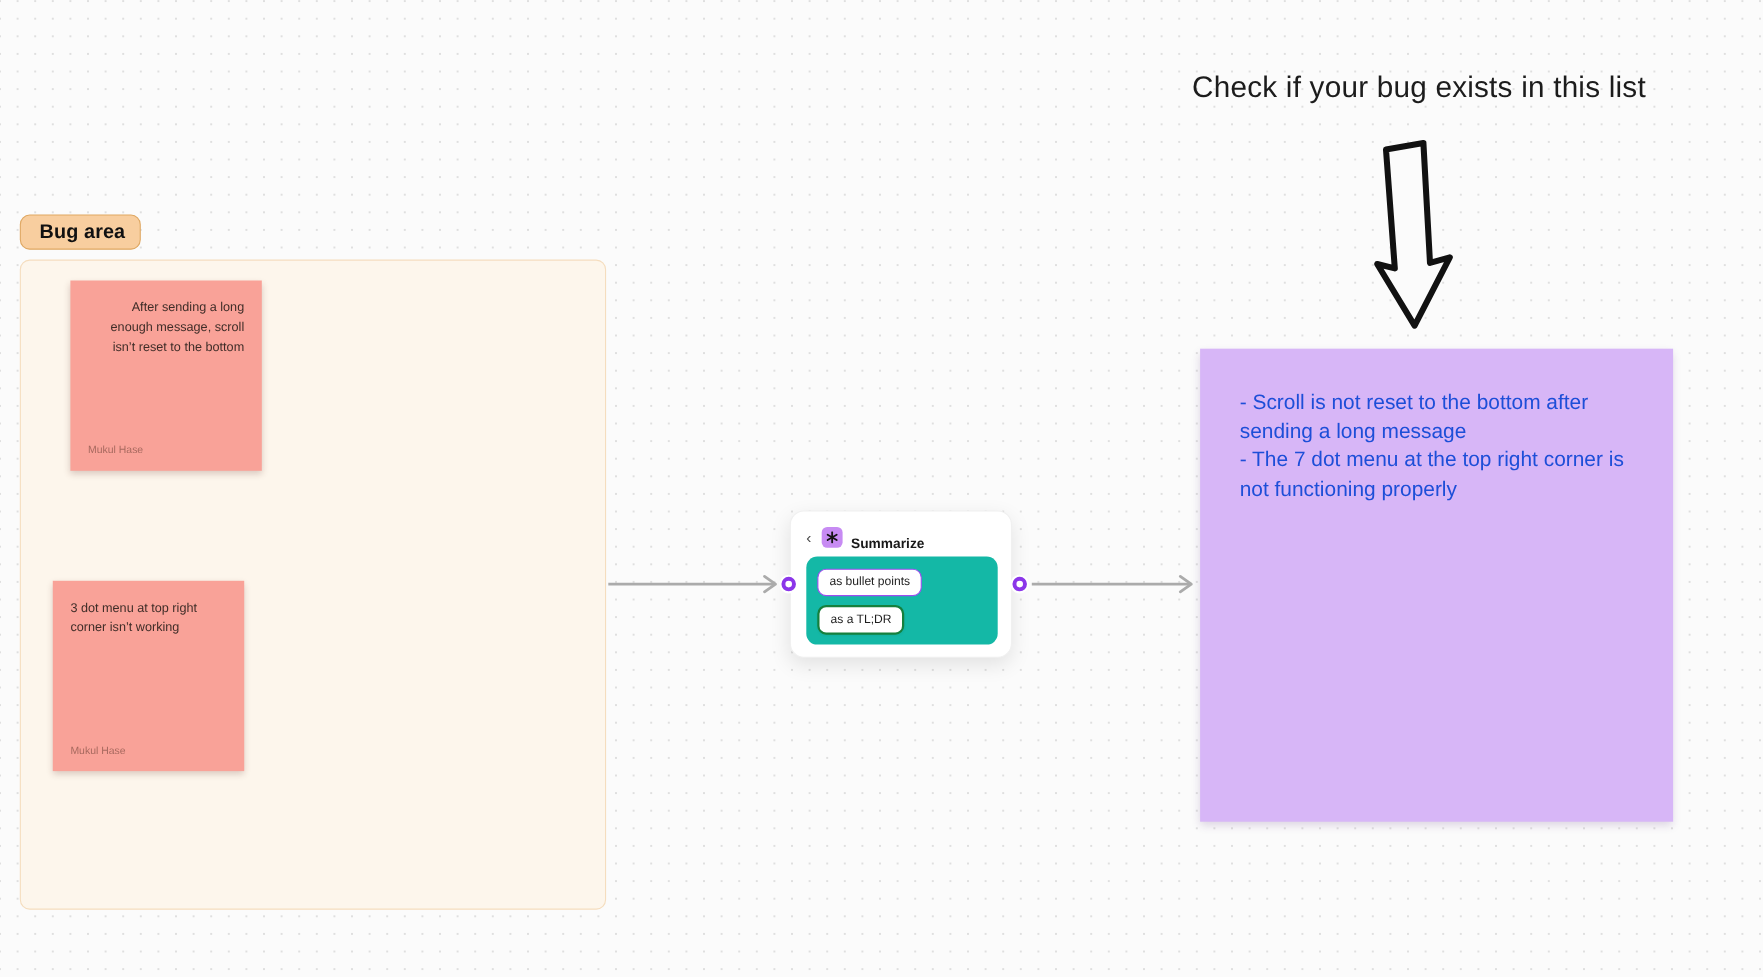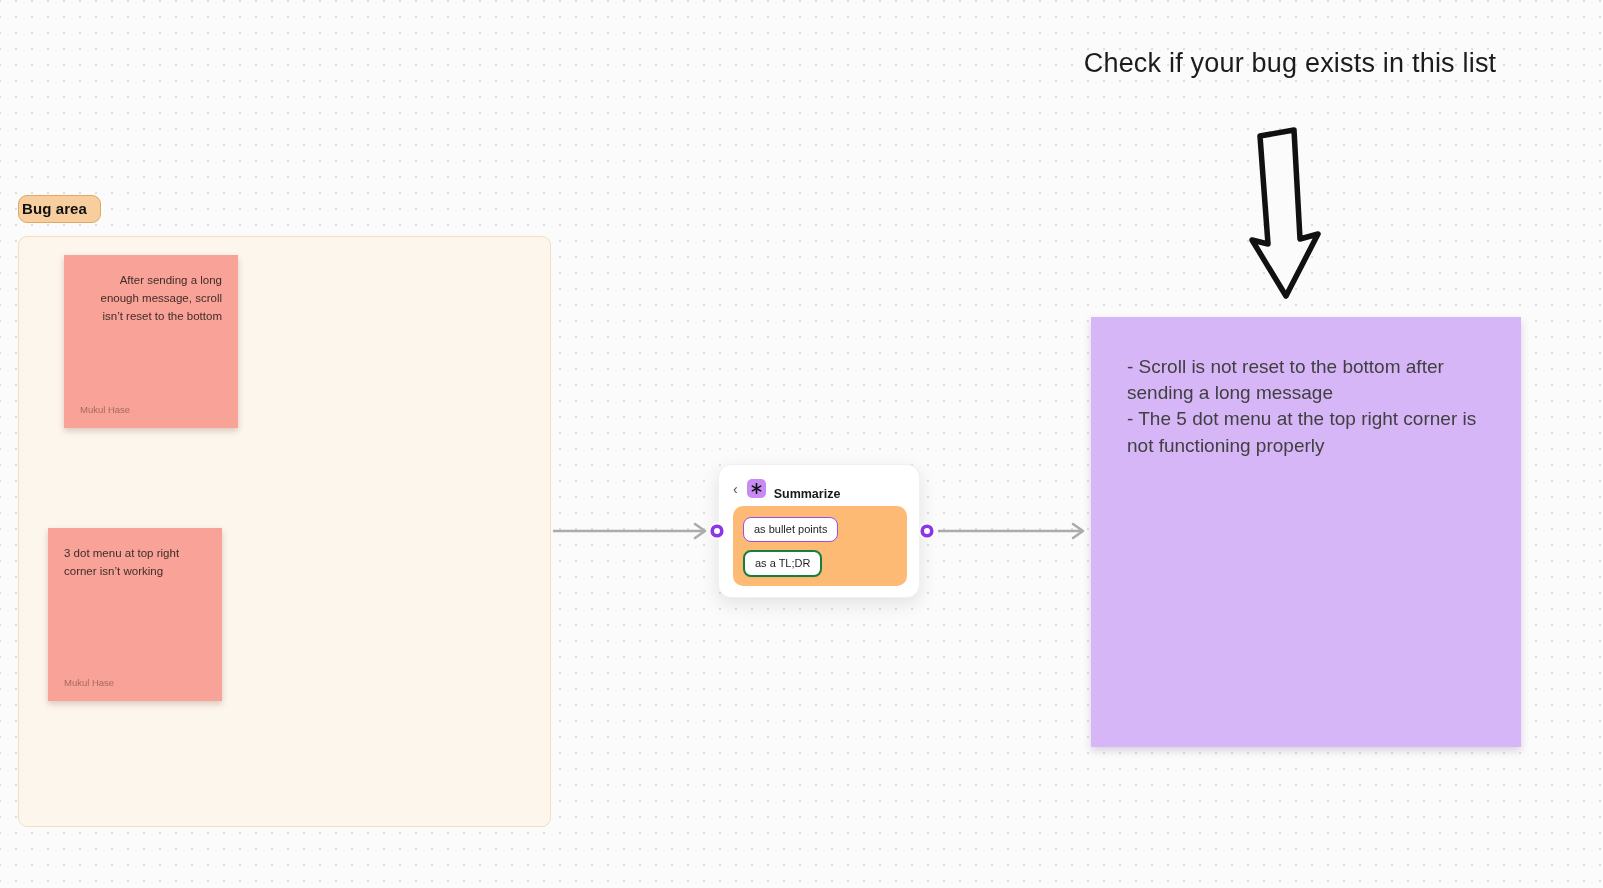--- a/index.html
+++ b/index.html
@@ -16,22 +16,22 @@
     background-size: 16px 16px;
     background-position: 8px 9px;
   }
 
   
   .frame-label {
     position: absolute; left: 18px; top: 195px;
     background: #F8CE9F;
     border: 1.5px solid #DFA863;
     border-radius: 9px;
-    padding: 4px 13px 5px 3px;
-    font-size: 15px; font-weight: 700; color: #111111;
+    padding: 4px 13px 5px 17px;
+    font-size: 18px; font-weight: 700; color: #111111;
     letter-spacing: 0.1px;
   }
   .frame {
     position: absolute; left: 18px; top: 236px;
     width: 533px; height: 591px;
     background: #FDF6EC;
     border: 1.5px solid #F5DDBE;
     border-radius: 9px;
   }
 
@@ -72,21 +72,21 @@
   .widget-icon {
     width: 19px; height: 19px;
     background: #C78BF3;
     border-radius: 5px;
     display: flex; align-items: center; justify-content: center;
     margin-right: 8px;
   }
   .widget-title { font-size: 12.5px; font-weight: 700; color: #191919; margin-top: 11px; }
   .widget-panel {
     position: absolute; left: 14px; right: 12px; top: 41px; height: 80px;
-    background: #fdba74;
+    background: #14b8a6;
     border-radius: 10px;
     padding: 11px 10px;
   }
   .option-btn {
     display: inline-block;
     background: #FFFFFF;
     border-radius: 8px;
     padding: 5px 10px 6px 10px;
     font-size: 11px; color: #1F1F1F;
     cursor: pointer;
@@ -96,27 +96,27 @@
   .option-row { margin-bottom: 8px; }
 
   
   .summary-note {
     position: absolute; left: 1091px; top: 317px;
     width: 430px; height: 430px;
     background: #D7B6F7;
     box-shadow: 0 4px 8px rgba(70,30,110,0.18);
     padding: 37px 36px;
     font-size: 19px; line-height: 1.38;
-    color: #404040;
+    color: #1d4ed8;
   }
   .summary-note p { margin: 0; }
 
   
   .big-title {
-    position: absolute; left: 1040px; top: 48px; width: 500px;
+    position: absolute; left: 1040px; top: 64px; width: 500px;
     text-align: center;
     font-size: 27px; font-weight: 500; color: #1C1C1C;
     letter-spacing: 0.2px;
   }
 
   
   .overlay {
     position: absolute; left: 0; top: 0;
     width: 1603px; height: 888px;
     pointer-events: none;
@@ -158,21 +158,21 @@
         <span class="option-btn selected">as bullet points</span>
       </div>
       <div class="option-row">
         <span class="option-btn plain">as a TL;DR</span>
       </div>
     </div>
   </div>
 
   <div class="summary-note">
     <p>- Scroll is not reset to the bottom after sending a long message</p>
-    <p>- The 5 dot menu at the top right corner is not functioning properly</p>
+    <p>- The 7 dot menu at the top right corner is not functioning properly</p>
   </div>
 
   <div class="big-title">Check if your bug exists in this list</div>
 
   <svg class="overlay" viewBox="0 0 1603 888">
 
     <g>
       <line x1="553" y1="531" x2="704" y2="531" stroke="#ABABAB" stroke-width="2.6"></line>
       <polyline points="695,524 705,531 695,538" fill="none" stroke="#ABABAB" stroke-width="2.6" stroke-linecap="round" stroke-linejoin="round"></polyline>
     </g>

